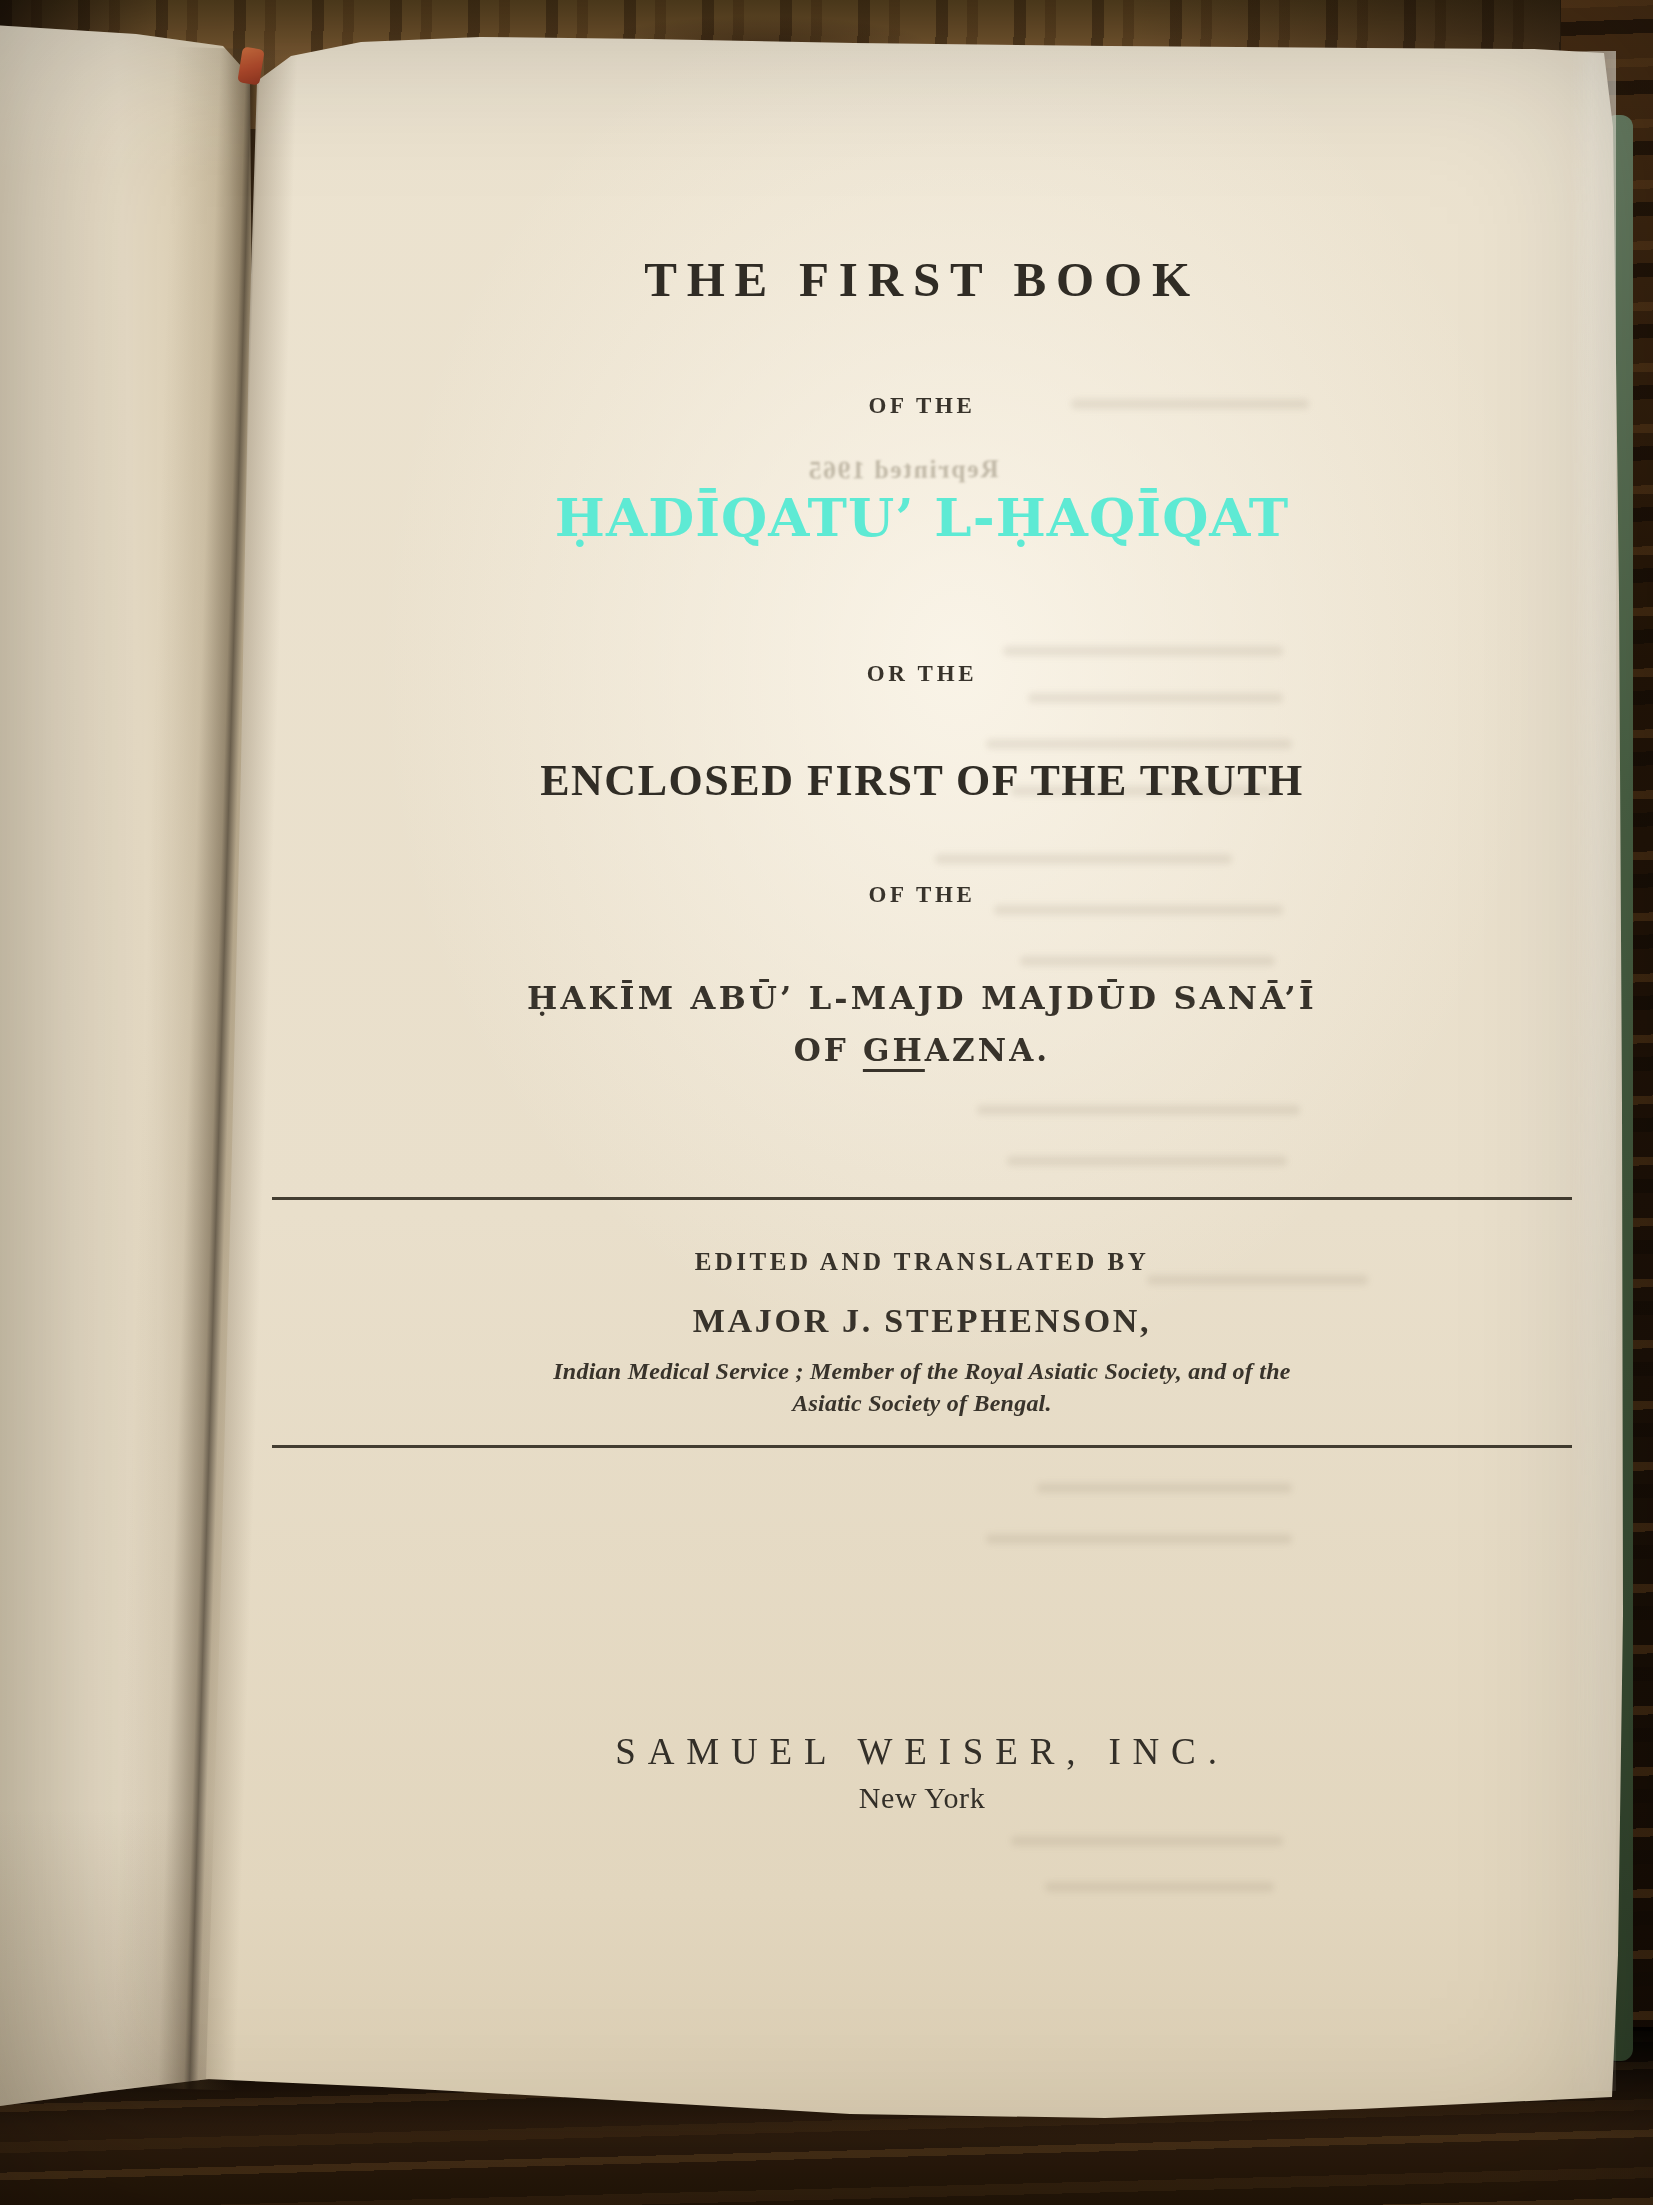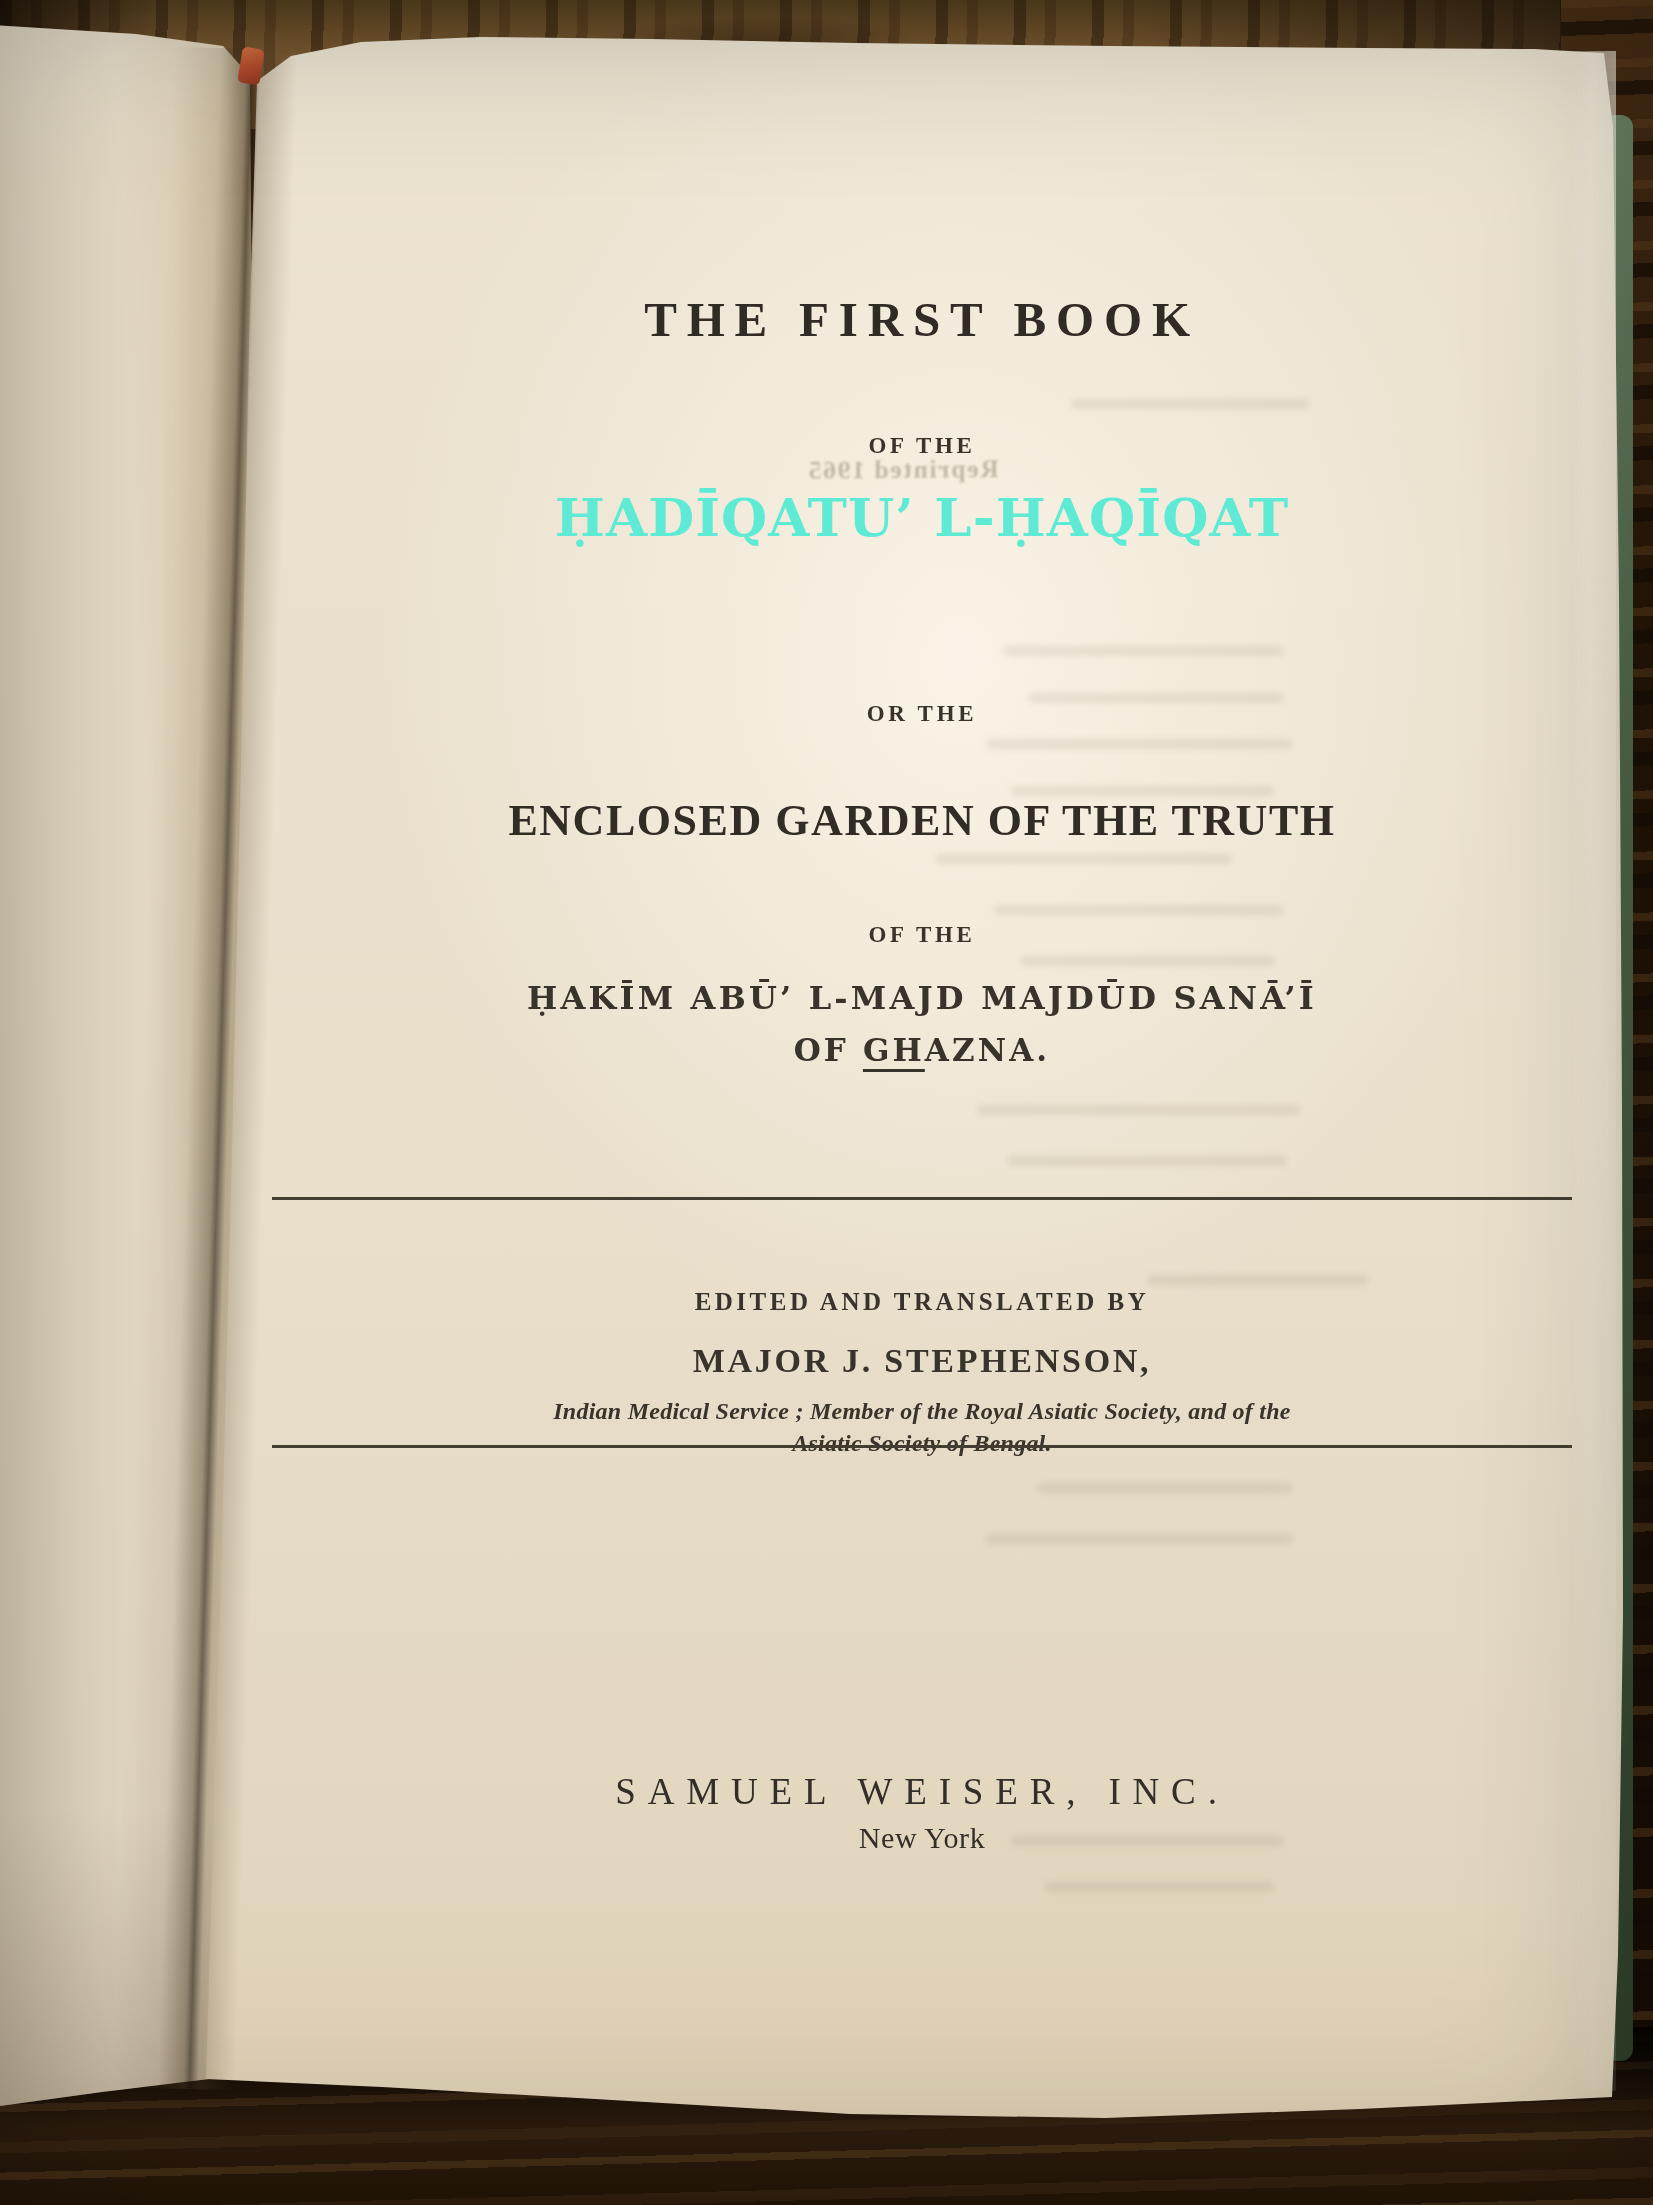--- a/index.html
+++ b/index.html
@@ -59,21 +59,21 @@
     background:linear-gradient(155deg,#cf7040,#b14a2c 55%,#8c3520);}
 
   
   .ghost-text{position:absolute;color:rgba(108,96,74,.38);filter:blur(1.2px);
     transform:scaleX(-1) rotate(.5deg);font-weight:bold;font-size:25.5px;letter-spacing:1.7px;}
   .smudge{position:absolute;height:10.2px;border-radius:6px;background:rgba(125,112,88,.13);filter:blur(3.4px);}
 
   
   .content{position:absolute;left:272px;top:0;width:1300px;height:2205px;z-index:5;color:#38332b;}
   .content>div{position:absolute;width:100%;text-align:center;}
-  .lib{font-family:"Liberation Serif",serif;margin-top:40px;}
+  .lib{font-family:"Liberation Serif",serif;}
   .dv{font-family:"DejaVu Serif",serif;}
   .series-title{top:251px;font-size:49px;font-weight:bold;letter-spacing:.20em;color:#302c25;}
   .of-the-1{top:393px;font-size:23px;font-weight:bold;letter-spacing:.16em;}
   .main-title{top:486px;font-size:53px;font-weight:bold;letter-spacing:.02em;color:#5eead4;}
   .or-the{top:661px;font-size:23px;font-weight:bold;letter-spacing:.16em;}
   .subtitle{top:755px;font-size:44px;font-weight:bold;letter-spacing:.035em;color:#312d26;}
   .of-the-2{top:882px;font-size:23px;font-weight:bold;letter-spacing:.16em;}
   .author-line{top:979px;font-size:32px;font-weight:bold;letter-spacing:.10em;}
   .author-place{top:1032px;font-size:31px;font-weight:bold;letter-spacing:.10em;}
   .gh-underline{text-decoration:underline;text-decoration-thickness:3.4px;text-underline-offset:7.6px;}
@@ -126,21 +126,21 @@
 
   <div class="content">
     <div class="series-title lib">THE FIRST BOOK</div>
 
     <div class="of-the-1 lib">OF THE</div>
 
     <div class="main-title dv">ḤADĪQATU’ L-ḤAQĪQAT</div>
 
     <div class="or-the lib">OR THE</div>
 
-    <div class="subtitle lib">ENCLOSED GARDEN OF THE TRUTH</div>
+    <div class="subtitle lib">ENCLOSED FIRST OF THE TRUTH</div>
 
     <div class="of-the-2 lib">OF THE</div>
 
     <div class="author-line dv">ḤAKĪM ABŪ’ L-MAJD MAJDŪD SANĀ’Ī</div>
 
     <div class="author-place dv"><span>OF </span><span class="gh-underline">GH</span><span>AZNA.</span></div>
 
     <div class="rule rule-top"></div>
 
     <div class="edited-by lib">EDITED AND TRANSLATED BY</div>

